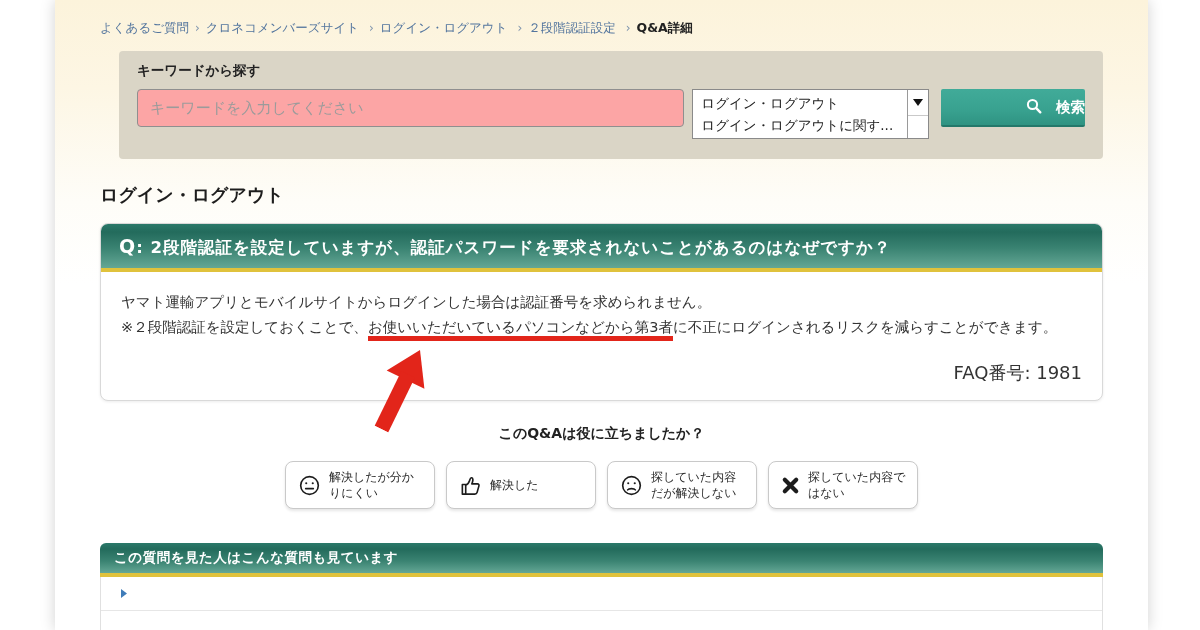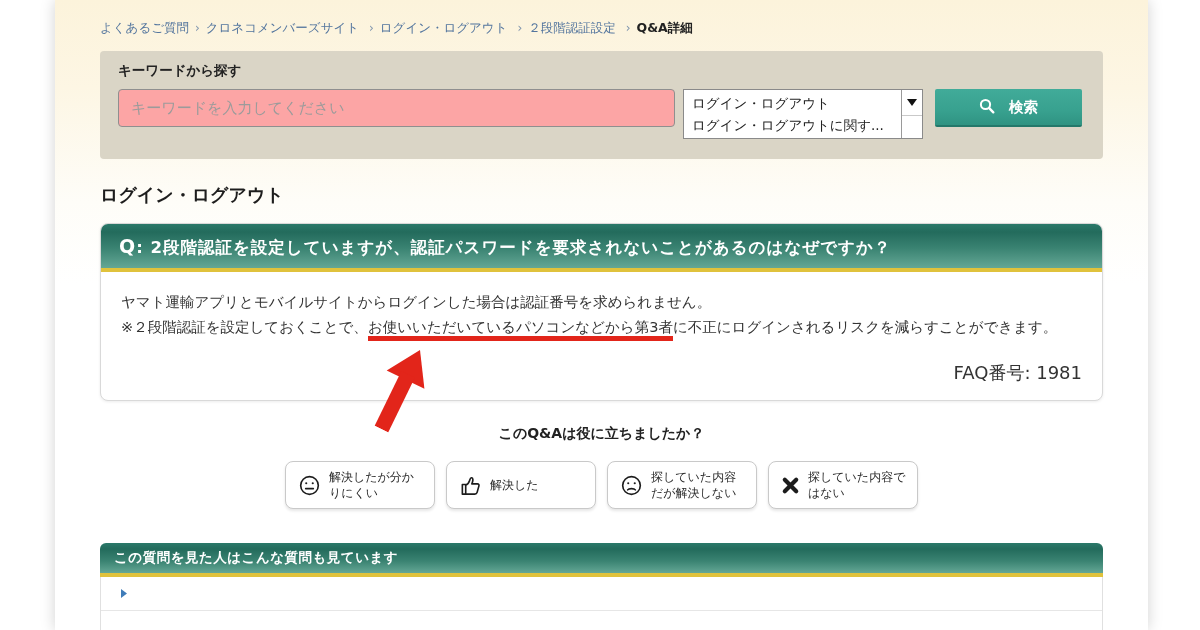--- a/index.html
+++ b/index.html
@@ -13,21 +13,21 @@
   }
 
   
   .breadcrumb { padding:20px 45px 0 45px; font-size:12.5px; color:#53759e; }
   .breadcrumb a { color:#53759e; text-decoration:none; cursor:pointer; }
   .breadcrumb .sep { color:#7d93ad; margin:0 6px; font-size:12px; }
   .breadcrumb .current { color:#222; font-weight:bold; }
 
   
   .search-panel {
-    margin:14px 45px 0 45px; background:#dad5c6; border-radius:4px;
+    margin:14px 45px 0 64px; background:#dad5c6; border-radius:4px;
     padding:11px 18px 16px 18px; height:108px;
   }
   .search-label { font-size:13.5px; font-weight:bold; color:#222; margin-bottom:9px; }
   .search-row { display:flex; align-items:flex-start; }
   .search-input {
     width:557px; height:38px; background:#fca5a5; border:1px solid #8f8f8f; border-radius:4px;
     font-size:15px; padding:0 12px; color:#333;
     font-family:"DejaVu Sans","Liberation Sans",sans-serif;
   }
   .search-input::placeholder { color:#9b9b9b; }
@@ -44,21 +44,21 @@
   .select-arrow-box {
     width:100%; height:26px; display:flex; align-items:center; justify-content:center;
     border-bottom:1px solid #c9c9c9;
   }
   .select-arrow-box svg { display:block; }
   .search-btn {
     margin-left:12px; width:147px; height:38px; border:none; cursor:pointer;
     background:linear-gradient(180deg,#41ab99 0%, #38a18f 60%, #2f9382 100%);
     border-bottom:2px solid #23786a;
     border-radius:2px; color:#fff; font-size:14.5px; font-weight:bold;
-    display:flex; align-items:center; justify-content:center; gap:14px;
+    display:flex; align-items:center; justify-content:flex-end; gap:14px;
     font-family:"DejaVu Sans","Liberation Sans",sans-serif;
   }
 
   
   .section-title { margin:24px 45px 0 45px; font-size:18px; font-weight:bold; color:#1d1d1d; }
 
   
   .qa-card {
     position:relative; margin:16px 45px 0 45px; background:#fff;
     border:1px solid #d9d9d9; border-radius:8px;

